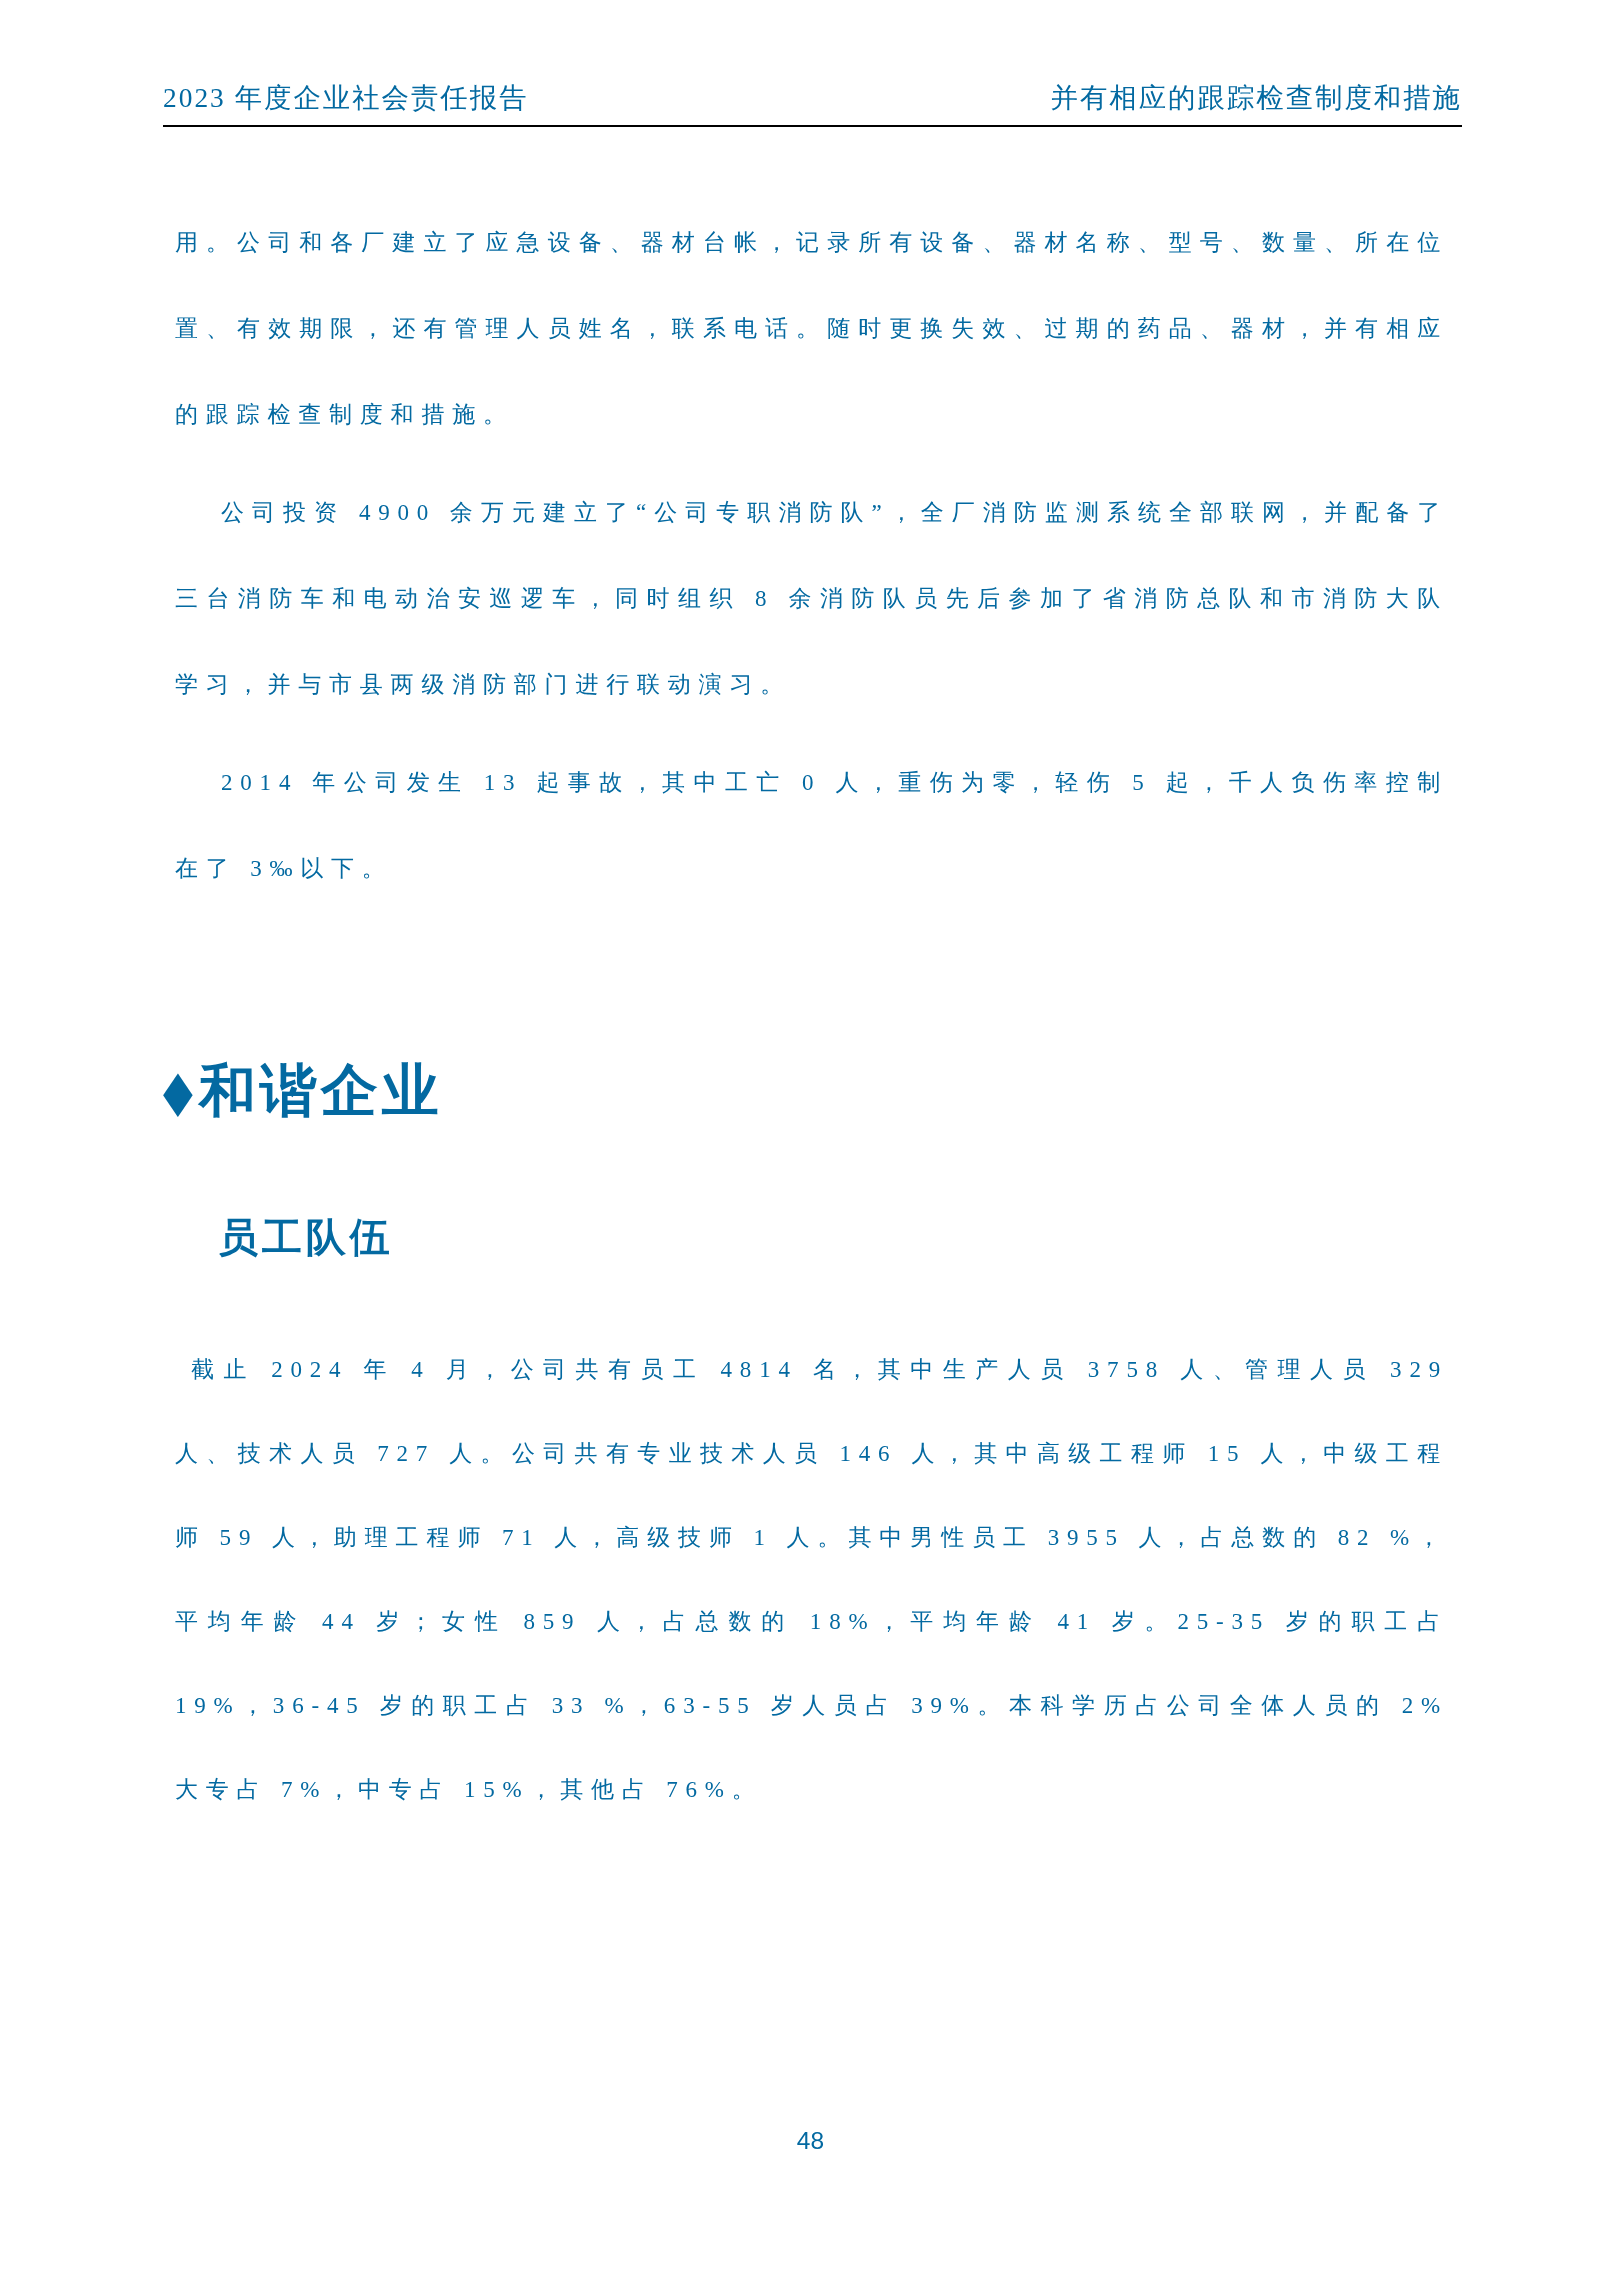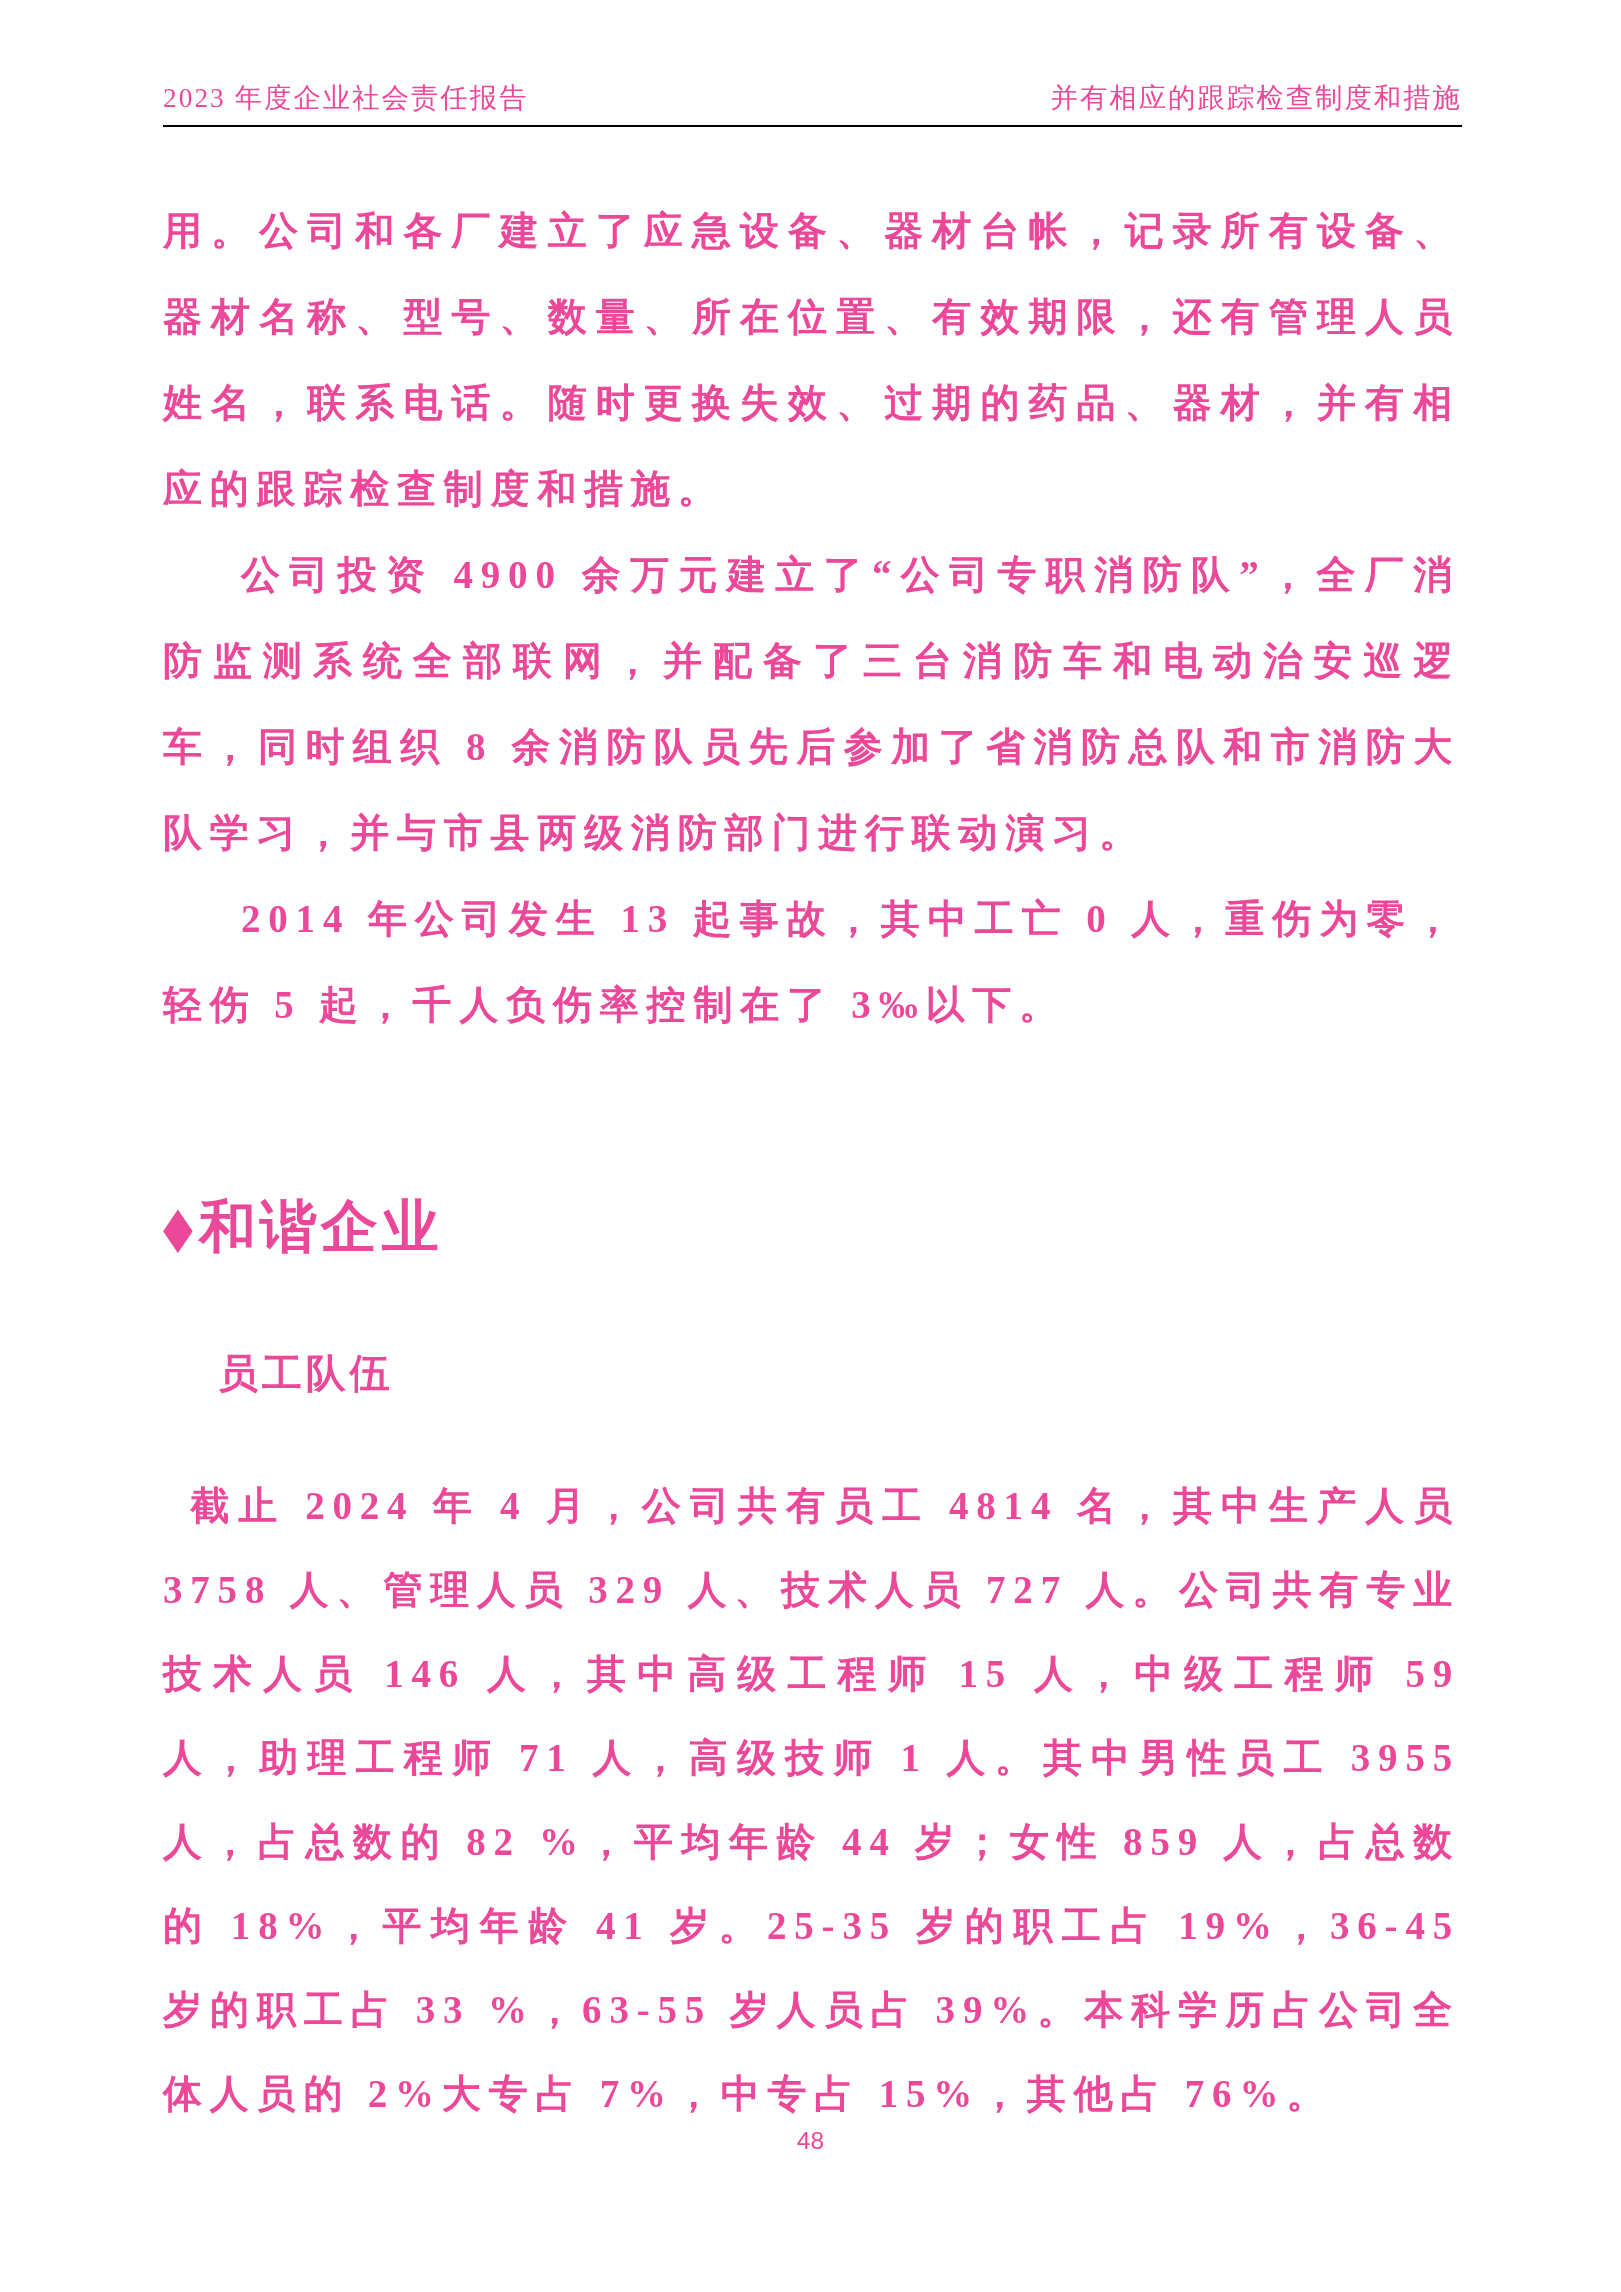--- a/index.html
+++ b/index.html
@@ -8,21 +8,21 @@
     background: #888;
   }
   .page {
     position: relative;
     width: 1621px;
     height: 2293px;
     background: #ffffff;
     margin: 0 auto;
     overflow: hidden;
     font-family: "Liberation Serif", "DejaVu Serif", serif;
-    color: #ec4899;
+    color: #0369a1;
   }
   .page-header {
     position: absolute;
     top: 80px;
     left: 163px;
     right: 159px;
     display: flex;
     justify-content: space-between;
     align-items: flex-end;
     font-size: 27.4px;
@@ -30,27 +30,26 @@
     padding-bottom: 8.8px;
     border-bottom: 2.9px solid #000000;
   }
   .page-body {
     position: absolute;
     top: 188px;
     left: 163px;
     right: 161px;
   }
   .para {
-    margin: 0;
-    font-size: 39px;
+    margin: 12px;
+    font-size: 23px;
     line-height: 86px;
     letter-spacing: 7.8px;
     text-align: justify;
     text-justify: inter-character;
-    font-weight: bold;
   }
   .para.indent-2 { text-indent: 2em; }
   .para.indent-sm { text-indent: 0.7em; }
   .para.tight { line-height: 84px; margin-top: 67px; }
   .section-heading {
     margin: 142px 0 0 0;
     font-size: 57px;
     font-weight: bold;
     line-height: 74px;
     letter-spacing: 3.9px;

